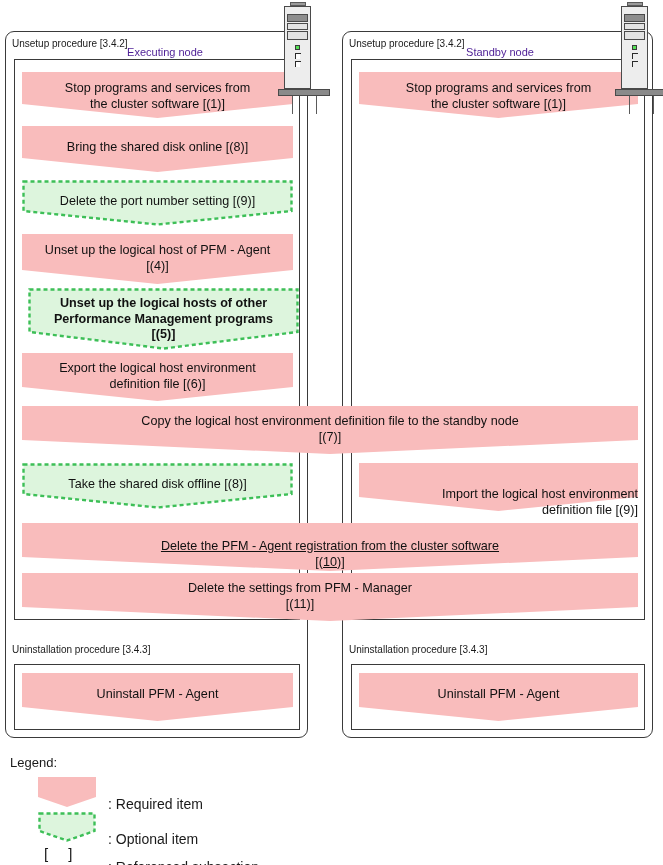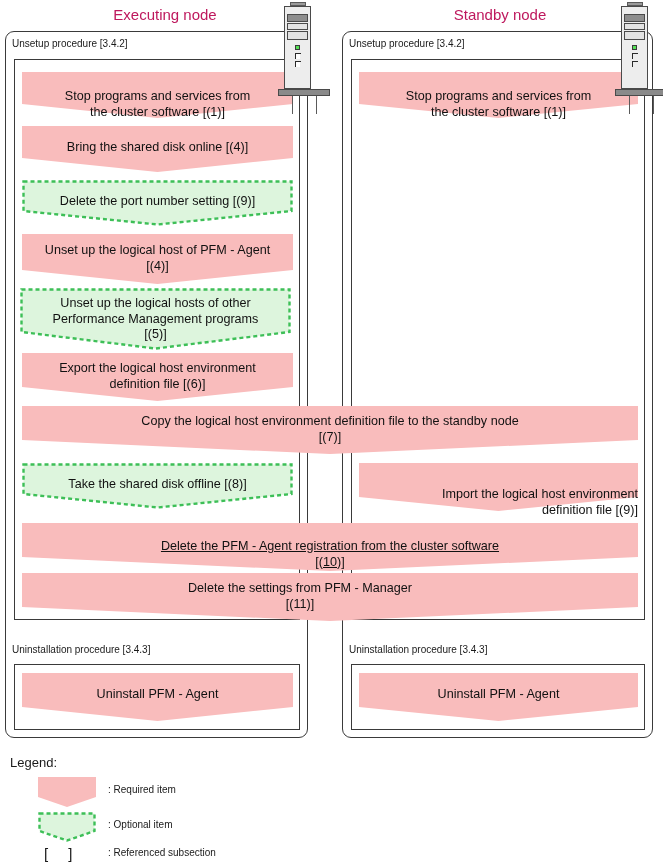--- a/index.html
+++ b/index.html
@@ -10,24 +10,25 @@
     color:#1a1a1a;
     position:relative;
     overflow:hidden;
     -webkit-font-smoothing:antialiased;
   }
   .stage{position:absolute;left:0;top:0;width:663px;height:865px;}
   .abs{position:absolute;}
 
   
   .node-title{
-    font-size:15px;
+    font-size:11px;
     text-align:center;
-    color:#be185d;
+    color:#4c1d95;
     white-space:nowrap;
+    margin-top:40px;
   }
 
   
   .outer-panel{
     position:absolute;
     border:1.4px solid #3a3a3a;
     border-radius:9px;
     background:transparent;
     box-sizing:border-box;
   }
@@ -57,21 +58,21 @@
     line-height:15.5px;
     color:#111;
   }
   .step .shape{
     position:absolute;
     left:0;top:0;right:0;bottom:0;
   }
   .step .txt{
     position:relative;
     z-index:2;
-    padding-top:17px;
+    padding-top:9px;
     width:100%;
     pointer-events:none;
   }
 
   
   .server{position:absolute;}
   .srv-body{
     position:absolute;left:6px;top:4px;width:27px;height:83px;
     background:#ededed;border:1.2px solid #4a4a4a;box-sizing:border-box;
   }
@@ -91,21 +92,21 @@
   .srv-base{
     position:absolute;left:0px;top:87px;width:52px;height:7px;
     background:#8a8a8a;border:1.1px solid #4a4a4a;box-sizing:border-box;
   }
   .srv-leg{
     position:absolute;width:1.4px;background:#5a5a5a;
   }
 
   
   .legend-title{position:absolute;font-size:13px;}
-  .legend-text{position:absolute;font-size:10px;white-space:nowrap;}
+  .legend-text{position:absolute;font-size:14px;white-space:nowrap;margin-top:12px;}
   .legend-swatch{position:absolute;width:58px;height:30px;}
   .legend-bracket{position:absolute;font-size:15px;letter-spacing:8px;}
 
   svg{display:block;overflow:visible;}
 </style>
 </head>
 <body>
 
 <div class="stage">
 
@@ -135,42 +136,42 @@
     </div>
     <div class="txt">Stop programs and services from<br>the cluster software [(1)]</div>
   </div>
 
   <div class="step" style="left:22px;top:126px;width:271px;height:46px;">
     <div class="shape">
       <svg viewBox="0 0 271 46" preserveAspectRatio="none" width="271" height="46">
         <polygon points="0,0 271,0 271,32 135.5,46 0,32" fill="#f9bcbc"></polygon>
       </svg>
     </div>
-    <div class="txt" style="padding-top:14px;">Bring the shared disk online [(4)]</div>
+    <div class="txt" style="padding-top:14px;">Bring the shared disk online [(8)]</div>
   </div>
 
   <div class="step" style="left:22px;top:180px;width:271px;height:46px;">
     <div class="shape">
       <svg viewBox="0 0 271 46" preserveAspectRatio="none" width="271" height="46">
         <polygon points="1.5,1.5 269.5,1.5 269.5,31 135.5,44.5 1.5,31" fill="#ddf5dd" stroke="#3dbf57" stroke-width="2.4" stroke-dasharray="4,3"></polygon>
       </svg>
     </div>
     <div class="txt" style="padding-top:14px;">Delete the port number setting [(9)]</div>
   </div>
 
   <div class="step" style="left:22px;top:234px;width:271px;height:50px;">
     <div class="shape">
       <svg viewBox="0 0 271 50" preserveAspectRatio="none" width="271" height="50">
         <polygon points="0,0 271,0 271,36 135.5,50 0,36" fill="#f9bcbc"></polygon>
       </svg>
     </div>
     <div class="txt" style="padding-top:9px;">Unset up the logical host of PFM - Agent<br>[(4)]</div>
   </div>
 
-  <div class="step" style="left:20px;top:288px;width:271px;height:62px;">
+  <div class="step" style="left:28px;top:288px;width:271px;height:62px;font-weight:bold;">
     <div class="shape">
       <svg viewBox="0 0 271 62" preserveAspectRatio="none" width="271" height="62">
         <polygon points="1.5,1.5 269.5,1.5 269.5,44 135.5,60.5 1.5,44" fill="#ddf5dd" stroke="#3dbf57" stroke-width="2.4" stroke-dasharray="4,3"></polygon>
       </svg>
     </div>
     <div class="txt" style="padding-top:8px;">Unset up the logical hosts of other<br>Performance Management programs<br>[(5)]</div>
   </div>
 
   <div class="step" style="left:22px;top:353px;width:271px;height:48px;">
     <div class="shape">

